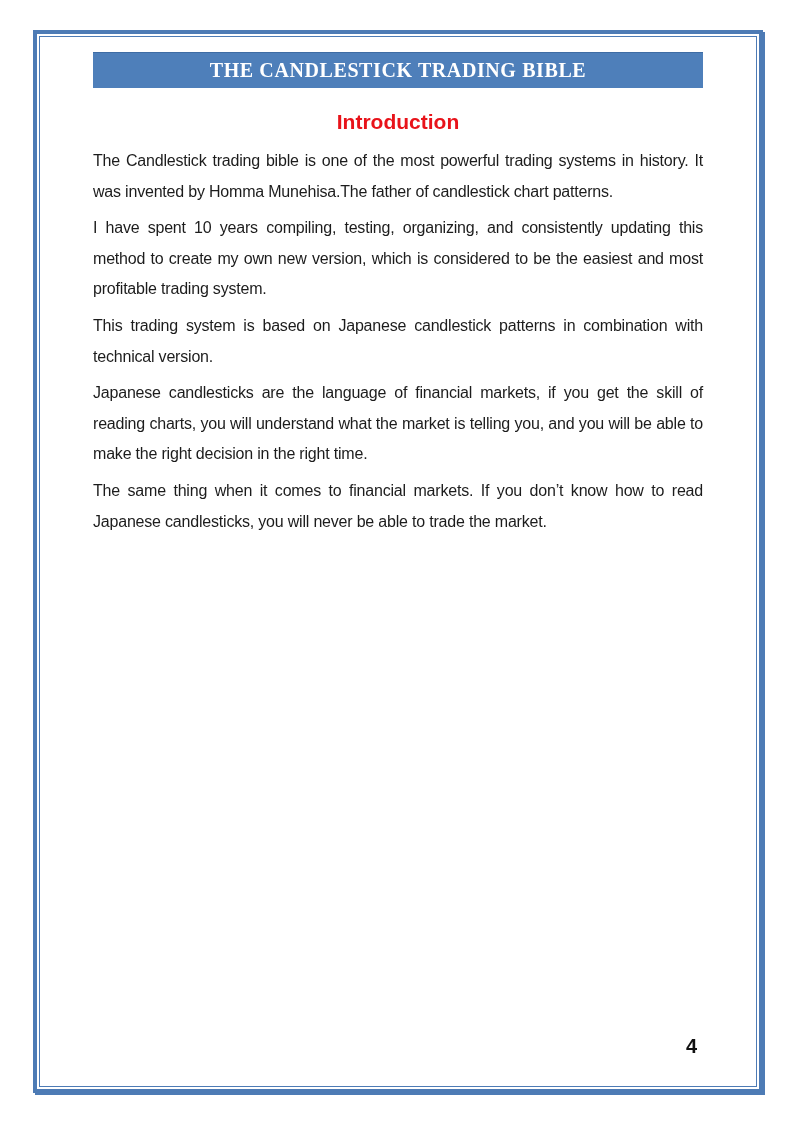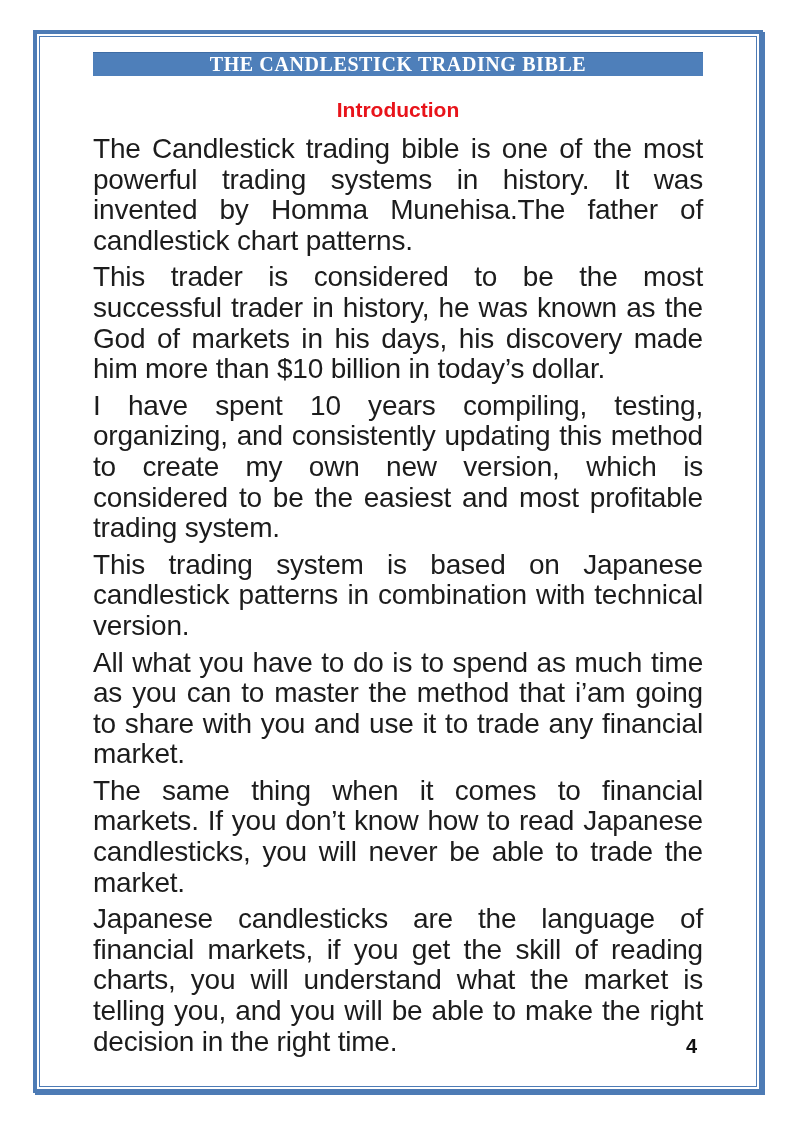--- a/index.html
+++ b/index.html
@@ -33,21 +33,21 @@
     inset: 2px;
     border: 1px solid var(--border-blue);
   }
   .content {
     position: absolute;
     left: 93px;
     top: 52px;
     width: 610px;
   }
   .banner {
-    height: 24px;
+    height: 36px;
     background: var(--banner-bg);
     border-top: 1px solid var(--banner-edge);
     display: flex;
     align-items: center;
     justify-content: center;
   }
   .banner-title {
     margin: 0;
     color: #ffffff;
     font-family: "Liberation Serif", serif;
@@ -61,21 +61,21 @@
     margin: 21px 0 0 0;
     text-align: center;
     color: var(--heading-red);
     font-weight: bold;
     font-size: 21px;
     line-height: 26px;
   }
   .body-copy {
     margin-top: 11px;
     color: var(--body-text);
-    font-size: 28px;
+    font-size: 16px;
     line-height: 30.6px;
     letter-spacing: -0.2px;
     text-align: justify;
   }
   .body-copy p {
     margin: 0 0 6px 0;
   }
   .page-number {
     position: absolute;
     top: 1034px;
@@ -99,23 +99,21 @@
 
   <div class="content">
     <div class="banner">
       <h1 class="banner-title">THE CANDLESTICK TRADING BIBLE</h1>
     </div>
 
     <h2 class="section-heading">Introduction</h2>
 
     <div class="body-copy">
       <p>The Candlestick trading bible is one of the most powerful trading systems in history. It was invented by Homma Munehisa.The father of candlestick chart patterns.</p>
-      <p>This trader is considered to be the most successful trader in history, he was known as the God of markets in his days, his discovery made him more than $10 billion in today’s dollar.</p>
       <p>I have spent 10 years compiling, testing, organizing, and consistently updating this method to create my own new version, which is considered to be the easiest and most profitable trading system.</p>
       <p>This trading system is based on Japanese candlestick patterns in combination with technical version.</p>
-      <p>All what you have to do is to spend as much time as you can to master the method that i’am going to share with you and use it to trade any financial market.</p>
+      <p>Japanese candlesticks are the language of financial markets, if you get the skill of reading charts, you will understand what the market is telling you, and you will be able to make the right decision in the right time.</p>
       <p>The same thing when it comes to financial markets. If you don’t know how to read Japanese candlesticks, you will never be able to trade the market.</p>
-      <p>Japanese candlesticks are the language of financial markets, if you get the skill of reading charts, you will understand what the market is telling you, and you will be able to make the right decision in the right time.</p>
     </div>
   </div>
 
   <div class="page-number">4</div>
 </div>
 
 </body></html>

